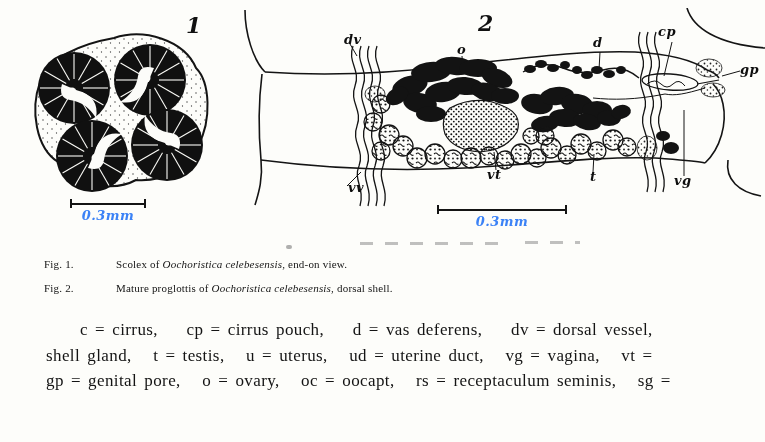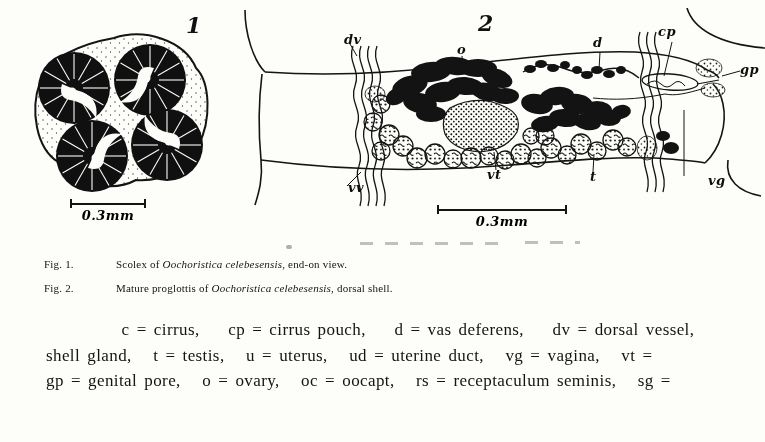--- a/index.html
+++ b/index.html
@@ -14,36 +14,36 @@
   }
   .pl{ 
     position:absolute; font:italic 700 13px "DejaVu Serif", serif; color:#0e0e0e;
     letter-spacing:.5px;
   }
   .scalebar{position:absolute; display:flex; align-items:center; height:9px;}
   .scalebar .tick{width:2px; height:9px; background:#141414;}
   .scalebar .line{flex:1; height:2px; background:#141414;}
   .scale-label{
     position:absolute; text-align:center;
-    font:italic 700 13px "DejaVu Serif", serif; color:#000000; letter-spacing:.5px;
+    font:italic 700 13px "DejaVu Serif", serif; color:#3b82f6; letter-spacing:.5px;
   }
   .captions{
     position:absolute; left:44px; top:252px; width:700px;
     font-size:11px; line-height:24px; color:#141414; letter-spacing:.2px;
   }
   .caption-row{white-space:nowrap;}
   .caption-fig{display:inline-block; min-width:58px; margin-right:14px;}
   .species{font-style:italic;}
   .legend{
     position:absolute; left:46px; top:317px; width:690px;
     font-size:17px; line-height:25.5px; color:#141414;
     letter-spacing:.4px; word-spacing:2.5px;
   }
   .legend .lline{display:block; white-space:pre;}
-  .legend .lline.indent{padding-left:34px;text-align:center;}
+  .legend .lline.indent{padding-left:34px;}
   .artifact{position:absolute; opacity:.55;}
   .artifact.dashes{height:3px;
     background:repeating-linear-gradient(90deg,#8d8d8d 0 13px,transparent 13px 25px);}
   .artifact.dot{width:6px;height:4px;background:#6f6f6f;border-radius:2px;}
 </style>
 </head>
 <body>
 
 <div class="page">
 
@@ -241,21 +241,21 @@
   <span class="fig-num" style="left:478px; top:10px;">2</span>
 
   <span class="pl" style="left:344px; top:32px;">dv</span>
   <span class="pl" style="left:457px; top:42px;">o</span>
   <span class="pl" style="left:593px; top:35px;">d</span>
   <span class="pl" style="left:658px; top:24px;">cp</span>
   <span class="pl" style="left:740px; top:62px;">gp</span>
   <span class="pl" style="left:348px; top:180px;">vv</span>
   <span class="pl" style="left:487px; top:167px;">vt</span>
   <span class="pl" style="left:590px; top:169px;">t</span>
-  <span class="pl" style="left:708px; top:173px;">vg</span>
+  <span class="pl" style="left:674px; top:173px;">vg</span>
 
   <div class="scalebar" style="left:437px; top:205px; width:130px;">
     <div class="tick"></div>
     <div class="line"></div>
     <div class="tick"></div>
   </div>
   <span class="scale-label" style="left:437px; top:214px; width:130px;">0.3mm</span>
 
   <div class="artifact dot" style="left:286px; top:245px;"></div>
   <div class="artifact dashes" style="left:360px; top:242px; width:150px;"></div>

